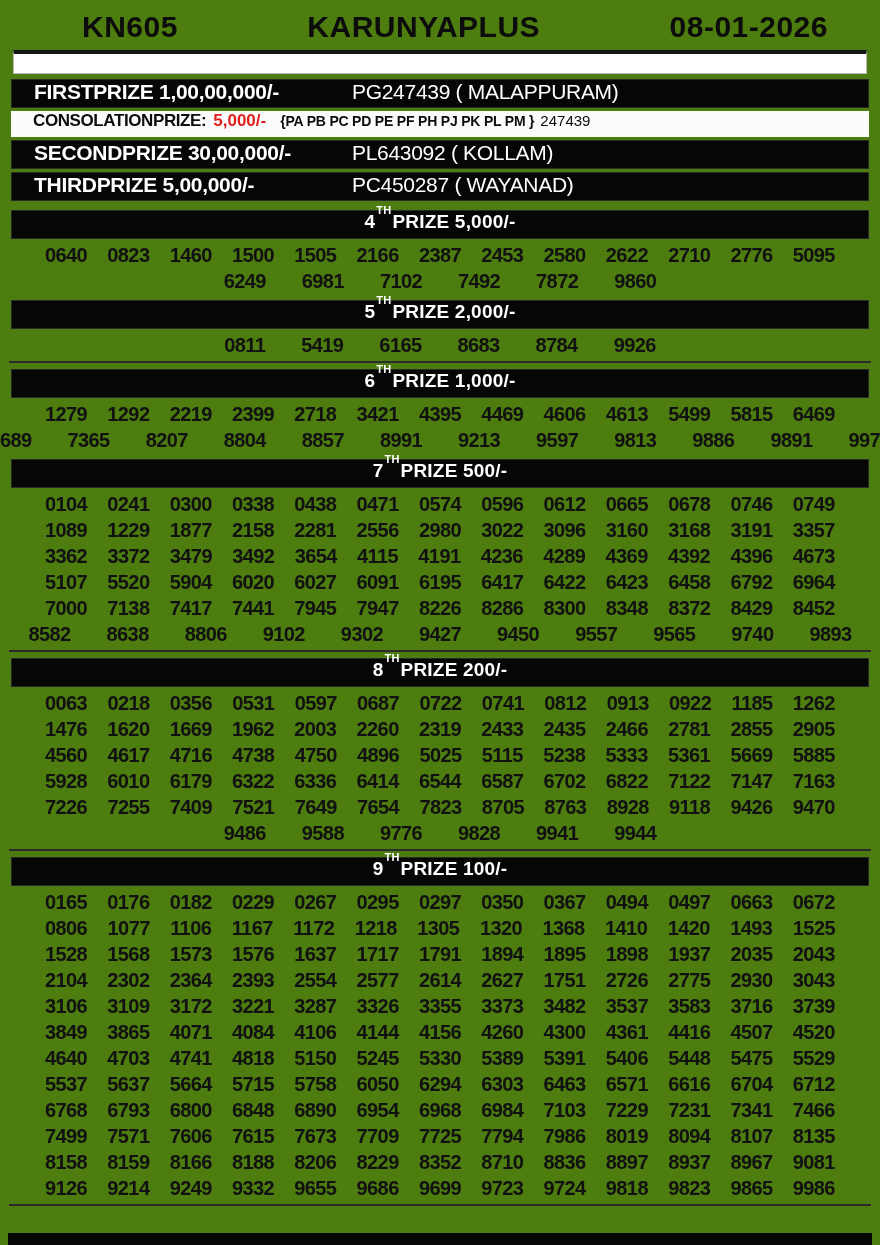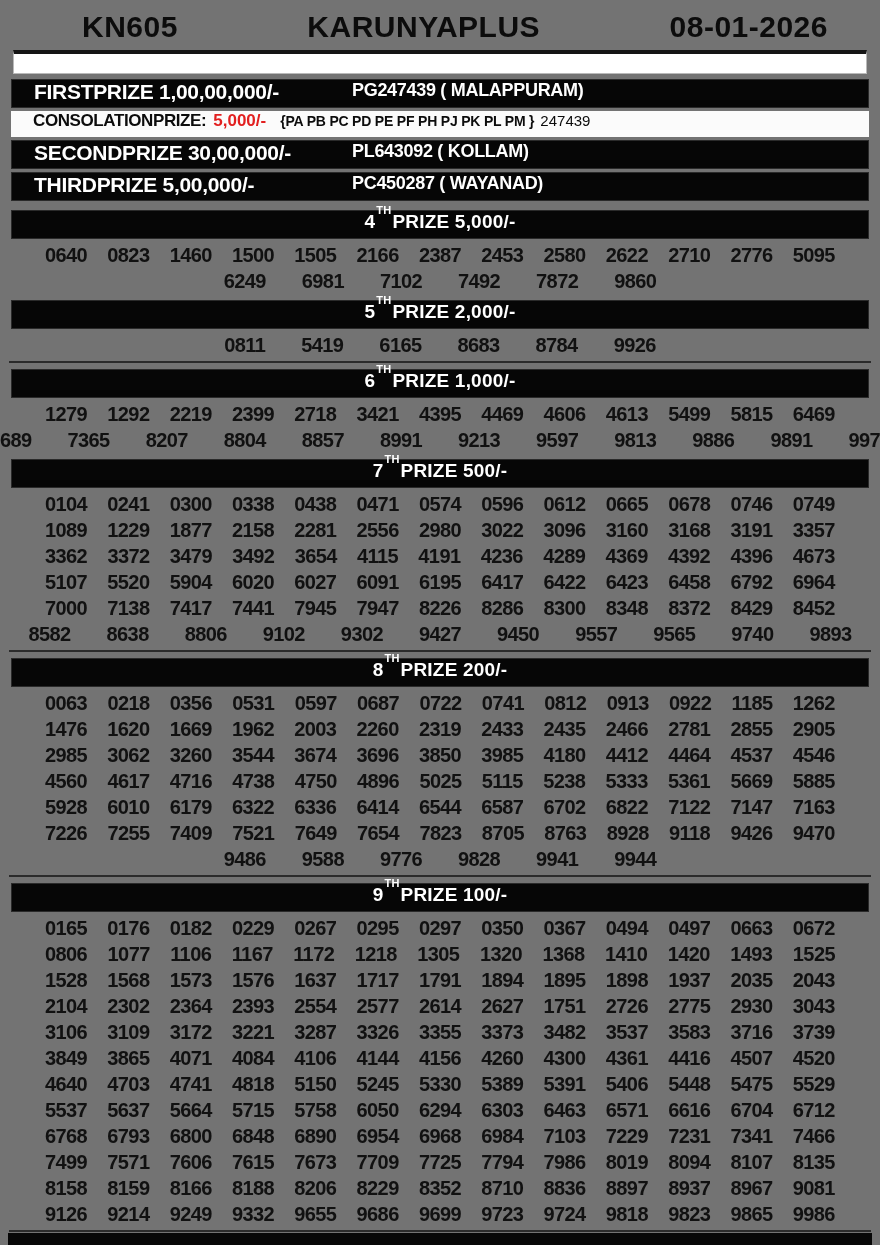--- a/index.html
+++ b/index.html
@@ -1,41 +1,41 @@
 <!DOCTYPE html>
 <html><head>
 <meta charset="utf-8">
 <style>
   * { margin:0; padding:0; box-sizing:border-box; }
   html,body { background:#e9e9e9; }
   body { font-family:"Liberation Sans", sans-serif; }
   .page {
     position:relative; width:880px; height:1245px; margin:0 auto;
-    background:#737373; overflow:hidden; color:#0c0c0c;
+    background:#4d7c0f; overflow:hidden; color:#0c0c0c;
   }
   
   .titlebar {
     display:flex; justify-content:space-between; align-items:baseline;
     padding:10px 52px 2px 82px; height:50px;
   }
   .titlebar span { font-size:30px; font-weight:700; letter-spacing:0.5px; }
   
   .emptybox {
     margin:0 13px 5px 13px; height:24px; background:#ffffff;
     border:1px solid #b9b9b9; border-top:4px solid #151515;
   }
   
   .bar {
     background:#060606; color:#ffffff; margin:0 11px 3px 11px;
     height:29px; display:flex; align-items:flex-start;
     border:1px solid #2a2a2a;
   }
   .top-bar { padding-left:22px; }
   .top-bar .label { width:318px; font-size:21px; font-weight:700; letter-spacing:-0.3px; }
-  .top-bar .winner { font-size:18px; font-weight:700; letter-spacing:-0.3px; }
+  .top-bar .winner { font-size:21px; font-weight:400; letter-spacing:-0.3px; }
   
   .consolation {
     display:flex; align-items:baseline; height:26px; margin:0 11px 3px 11px;
     padding-left:22px; background:#fbfbfb;
   }
   .c-label { font-size:17px; font-weight:700; letter-spacing:-0.4px; }
   .c-amount { font-size:17px; font-weight:700; margin-left:7px; }
   .c-series { font-size:14px; font-weight:700; margin-left:14px; letter-spacing:-0.2px;text-align:center; }
   .c-number { font-size:15px; font-weight:400; margin-left:6px; }
   
@@ -305,35 +305,20 @@
           <span>2260</span>
           <span>2319</span>
           <span>2433</span>
           <span>2435</span>
           <span>2466</span>
           <span>2781</span>
           <span>2855</span>
           <span>2905</span>
         </div>
         <div class="num-row full">
-          <span>2985</span>
-          <span>3062</span>
-          <span>3260</span>
-          <span>3544</span>
-          <span>3674</span>
-          <span>3696</span>
-          <span>3850</span>
-          <span>3985</span>
-          <span>4180</span>
-          <span>4412</span>
-          <span>4464</span>
-          <span>4537</span>
-          <span>4546</span>
-        </div>
-        <div class="num-row full">
           <span>4560</span>
           <span>4617</span>
           <span>4716</span>
           <span>4738</span>
           <span>4750</span>
           <span>4896</span>
           <span>5025</span>
           <span>5115</span>
           <span>5238</span>
           <span>5333</span>

